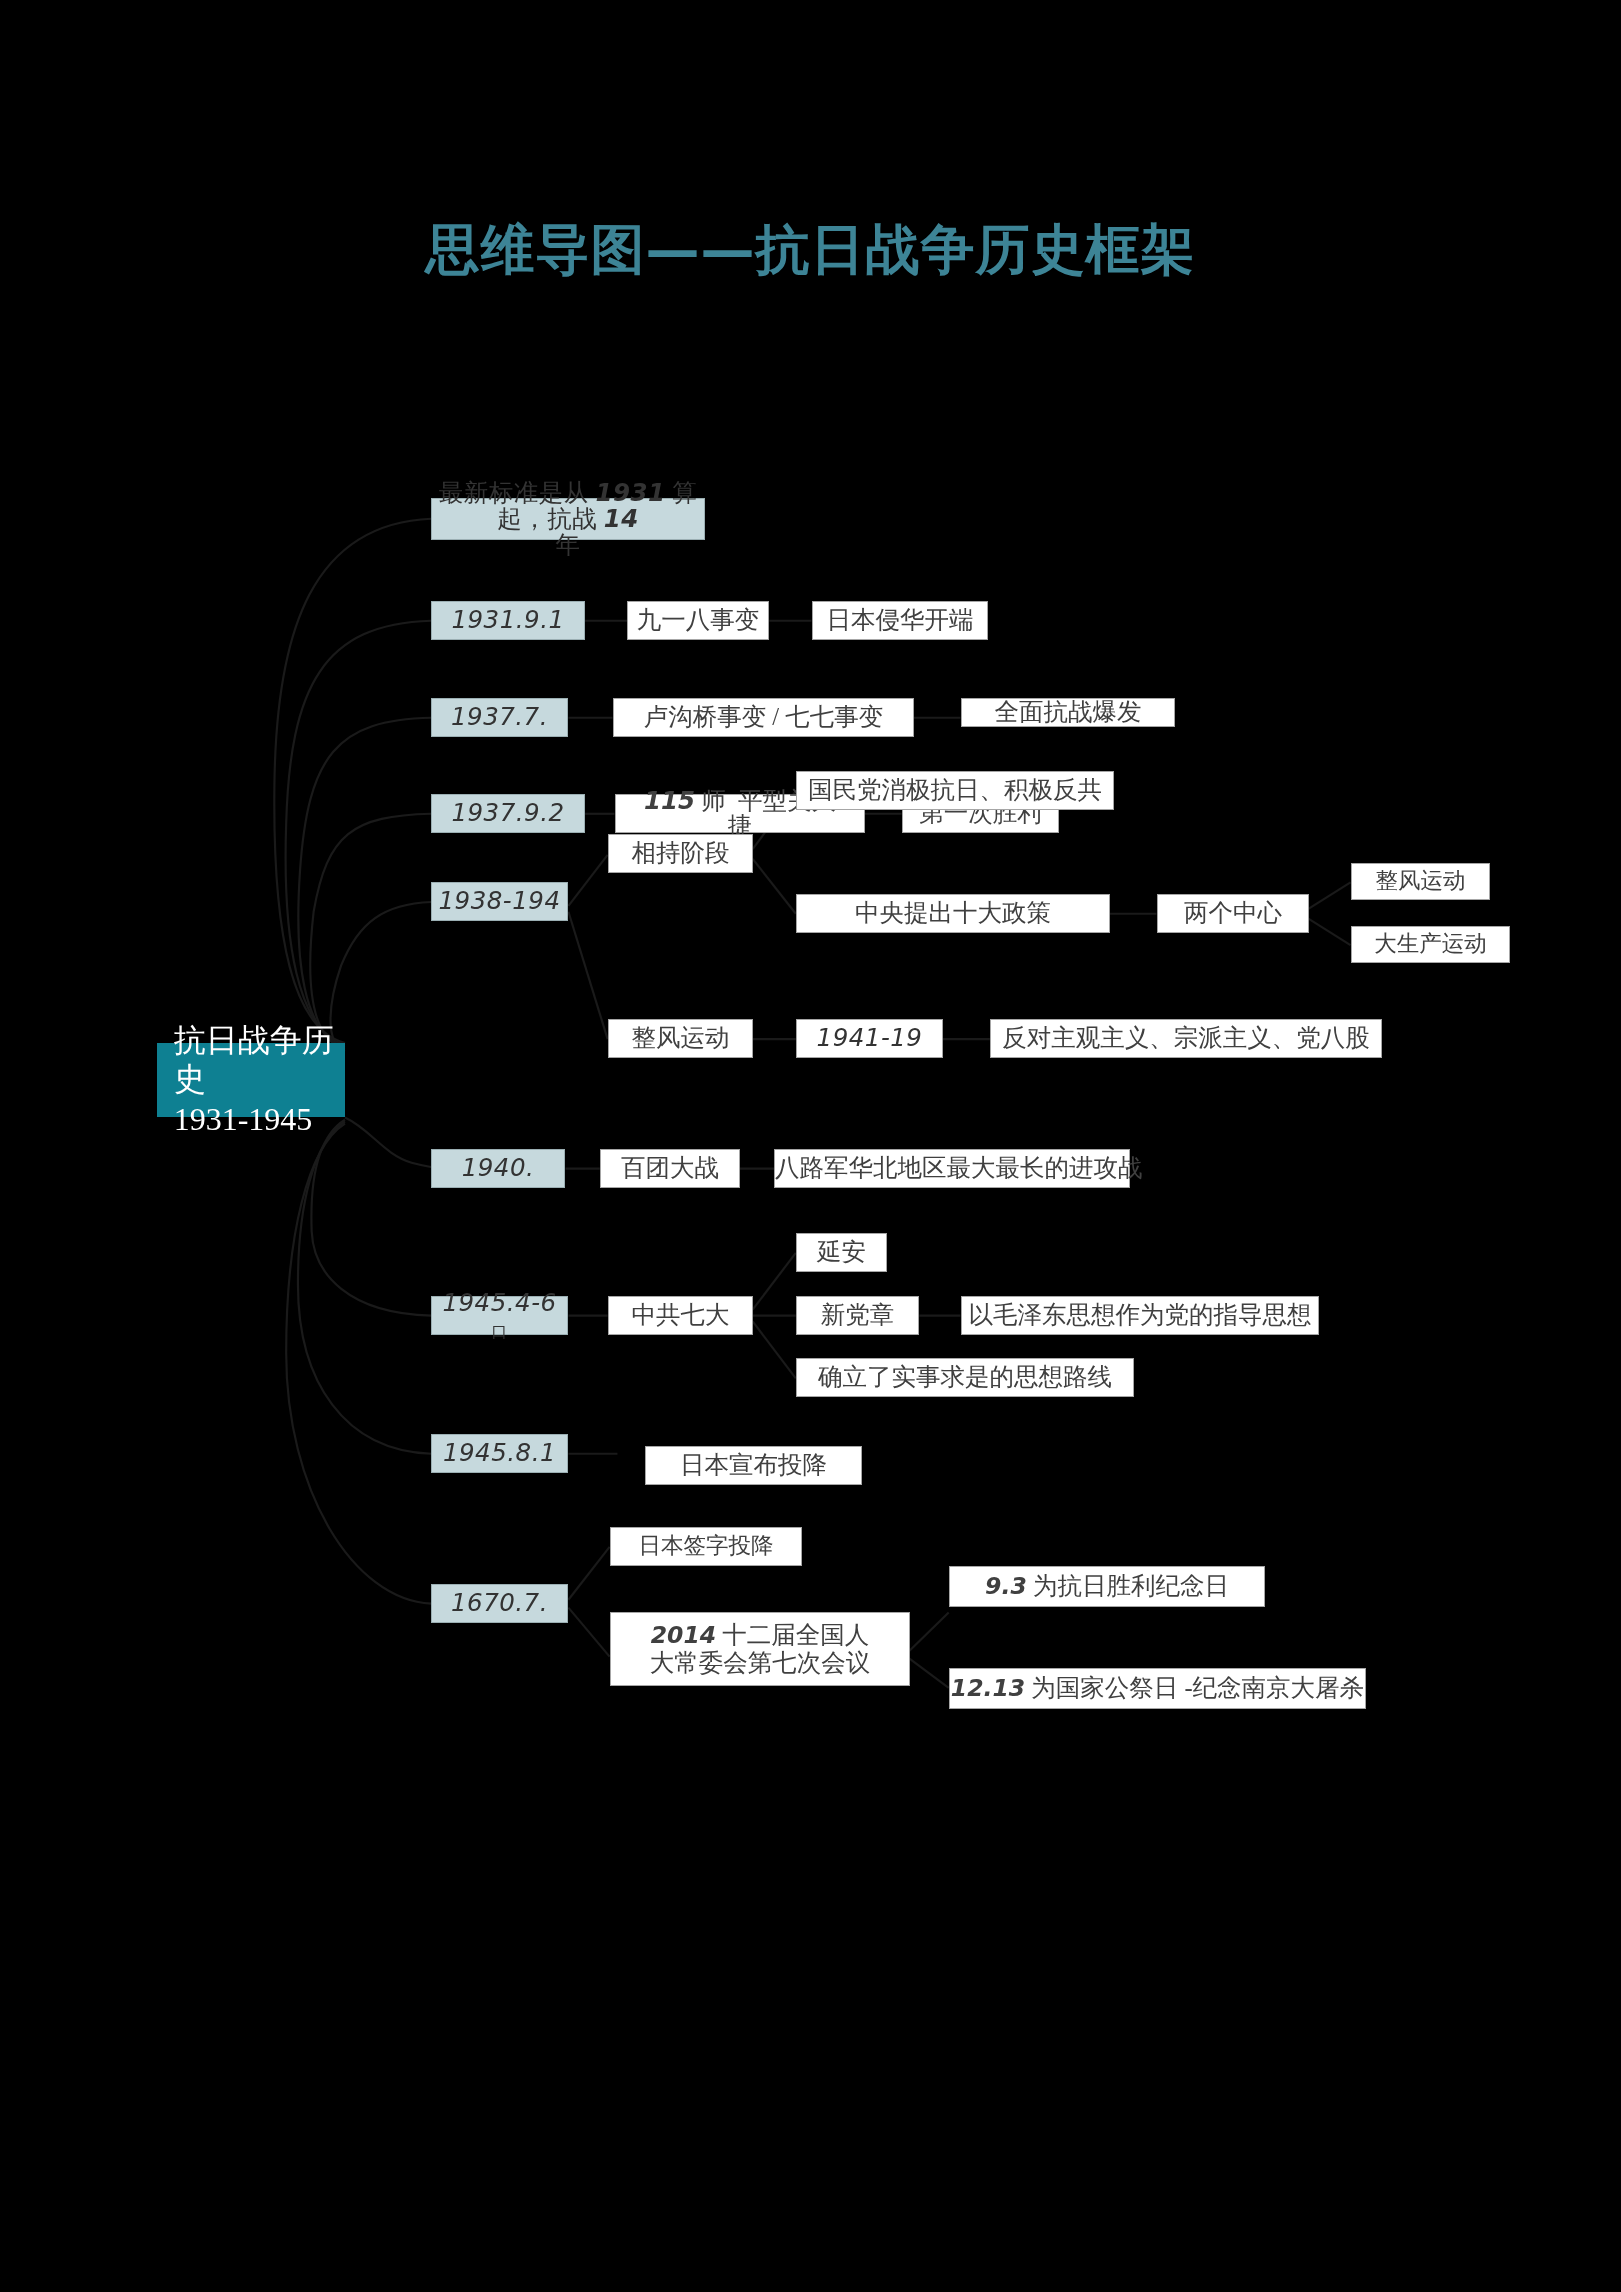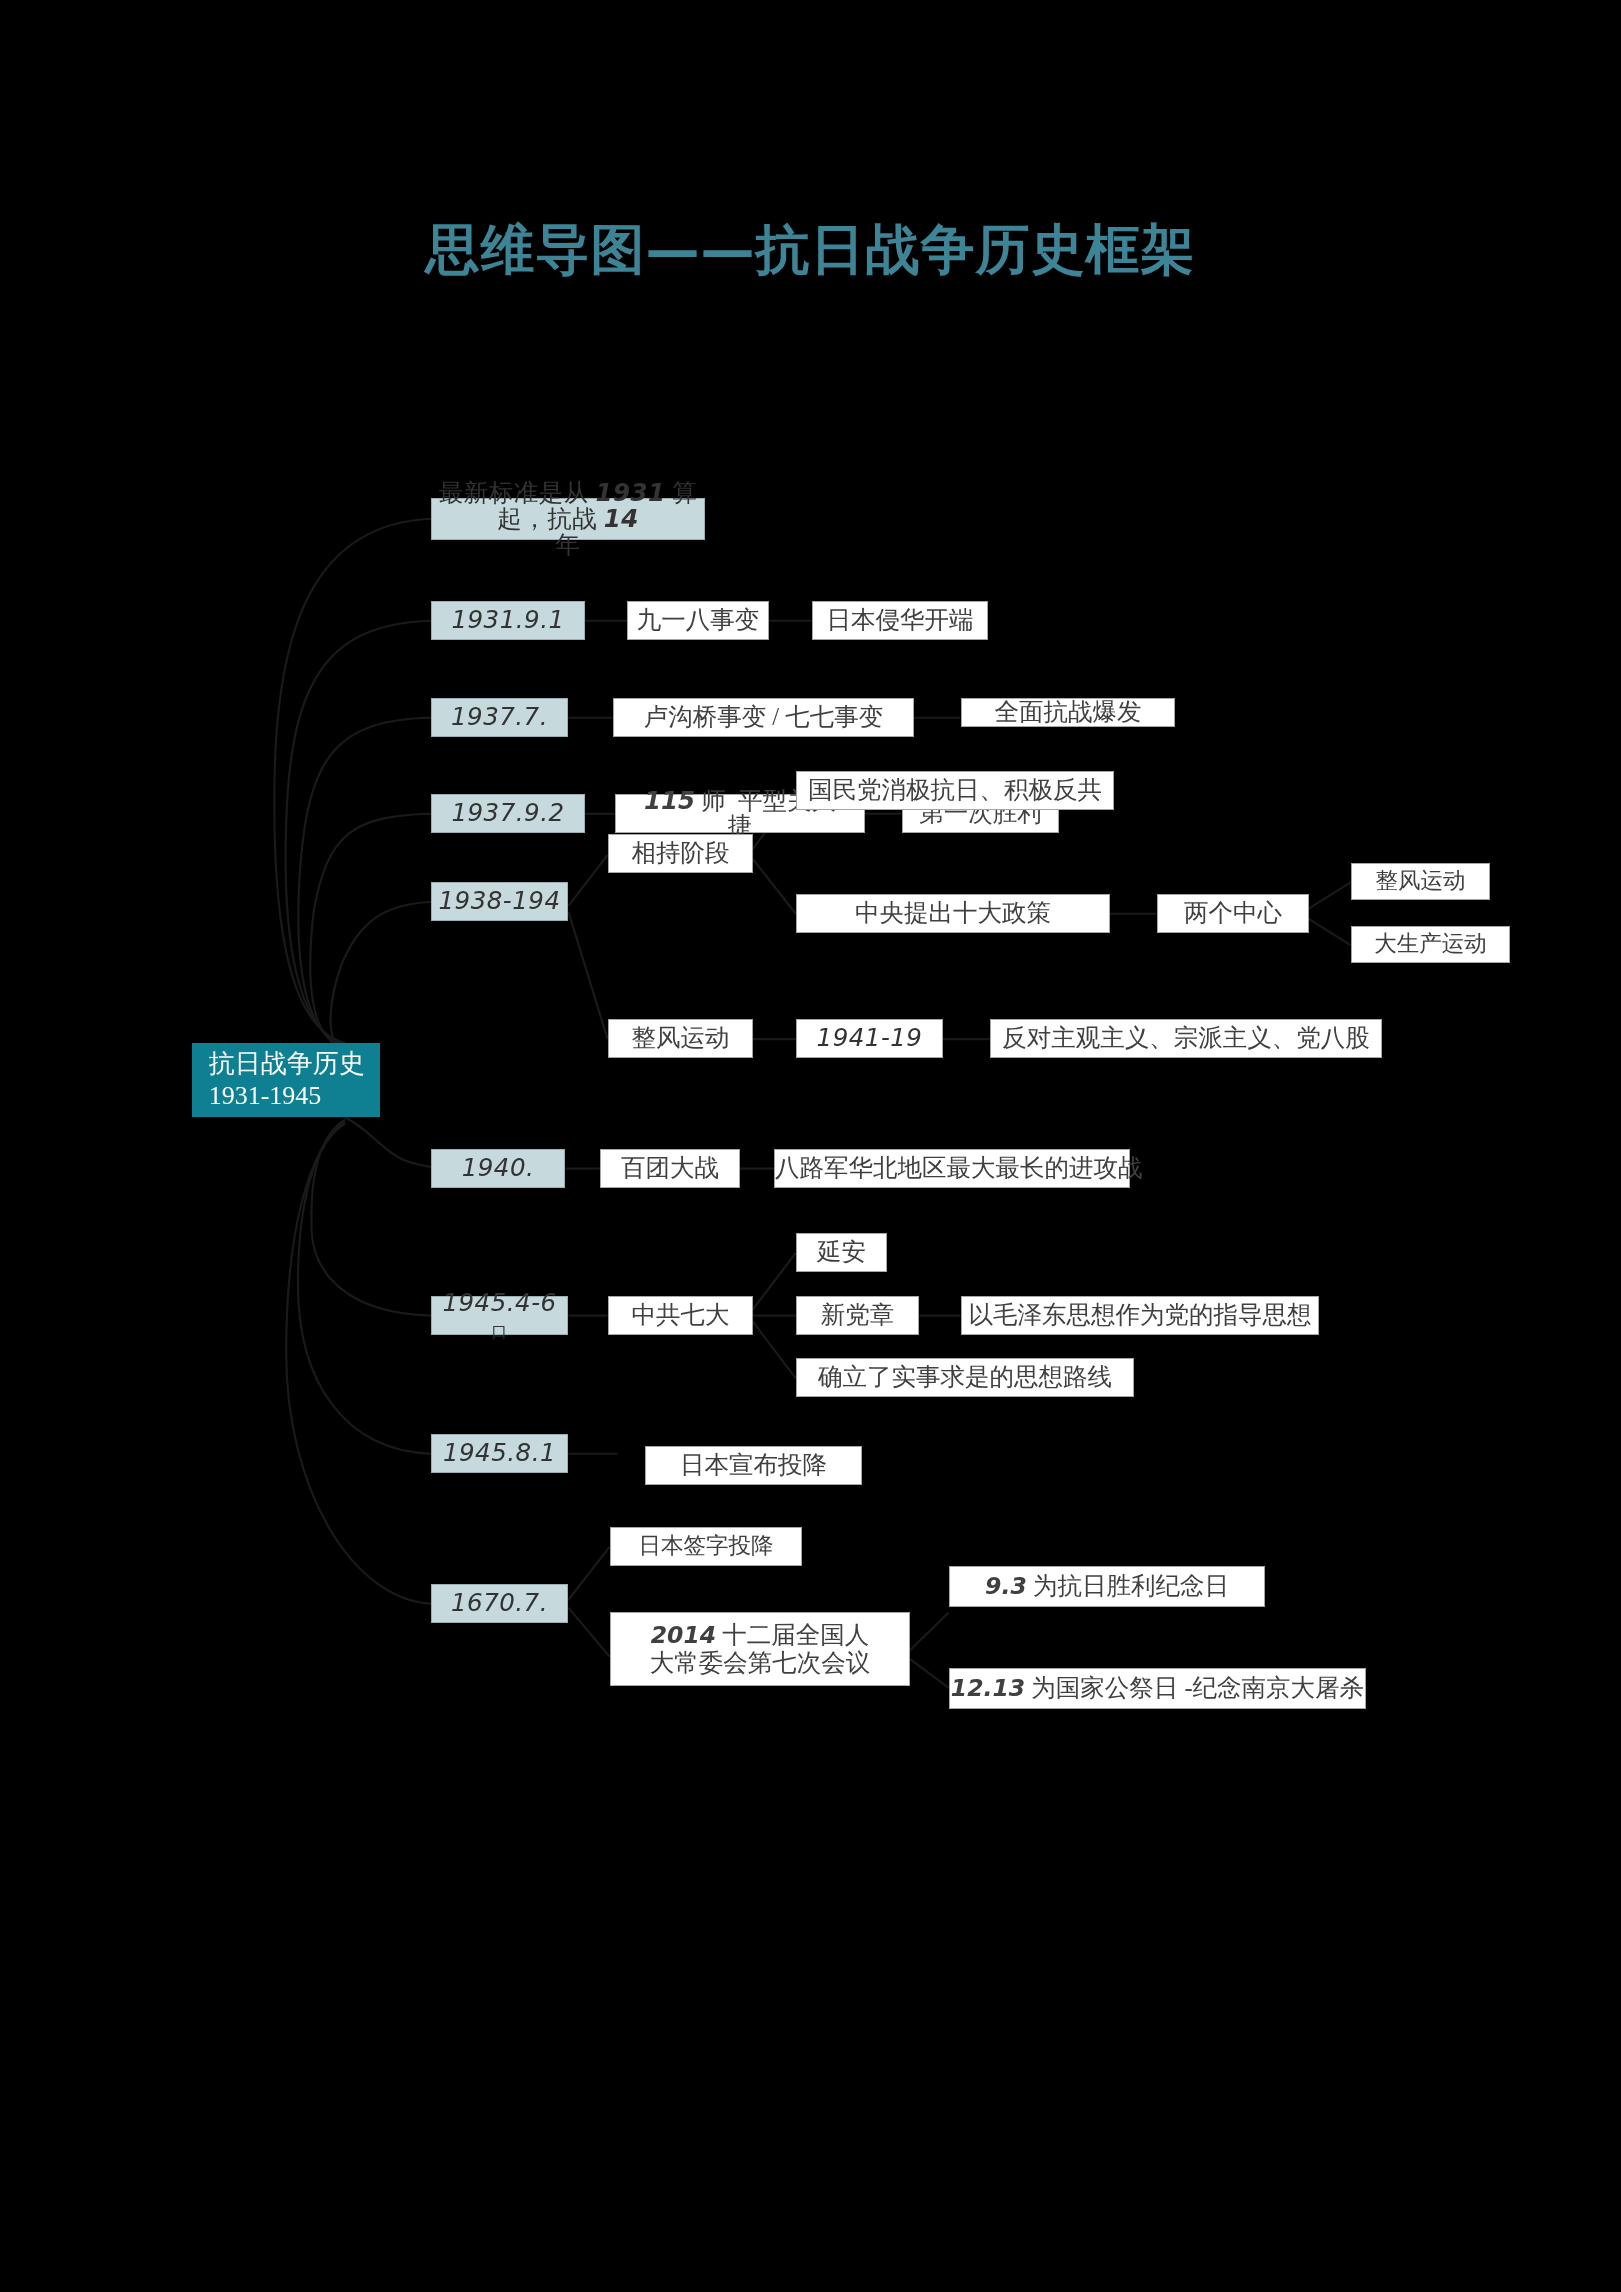--- a/index.html
+++ b/index.html
@@ -60,24 +60,23 @@
     text-align: center;
     white-space: nowrap;
   }
 
   
   .root {
     background: #0e8092;
     border: 1px solid #0e8092;
     color: #ffffff;
     font-family: "Liberation Serif", "DejaVu Serif", serif;
-    font-size: 26px;
+    font-size: 32px;
     padding: 0 5.9px;
     justify-content: flex-start;
-    margin-left: 35px;
   }
   .root > span {
     text-align: left;
     padding-left: 9.8px;
     white-space: pre-line;
     line-height: 1.22;
   }
 
   
   .date {

